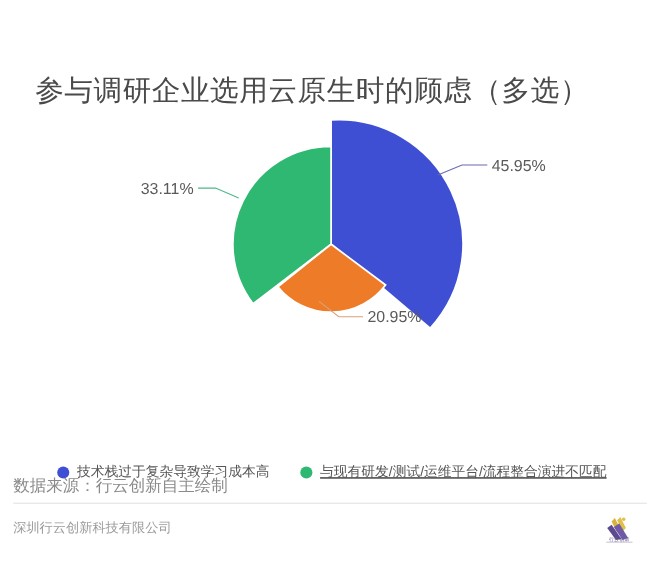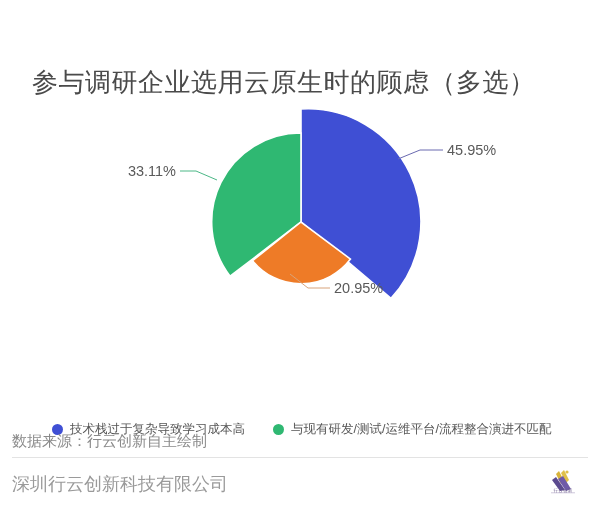--- a/index.html
+++ b/index.html
@@ -59,20 +59,21 @@
     align-items: center;
     height: 19px;
   }
   .legend-item {
     display: flex;
     align-items: center;
     height: 19px;
   }
   .legend-item + .legend-item {
     margin-left: 28px;
+    text-decoration: underline;
   }
   .legend-dot {
     width: 11px;
     height: 11px;
     border-radius: 50%;
     flex: 0 0 auto;
     margin-right: 7px;
   }
   .legend-text {
     font-size: 12.5px;
@@ -95,21 +96,21 @@
     left: 12px;
     top: 457px;
     width: 576px;
     height: 1px;
     background: #e3e3e3;
   }
   .company-line {
     position: absolute;
     left: 12px;
     top: 472px;
-    font-size: 18px;
+    font-size: 12px;
     color: #9a9a9a;
     white-space: nowrap;
   }
   .brand-logo {
     position: absolute;
     left: 545px;
     top: 467px;
     width: 36px;
     height: 30px;
   }

